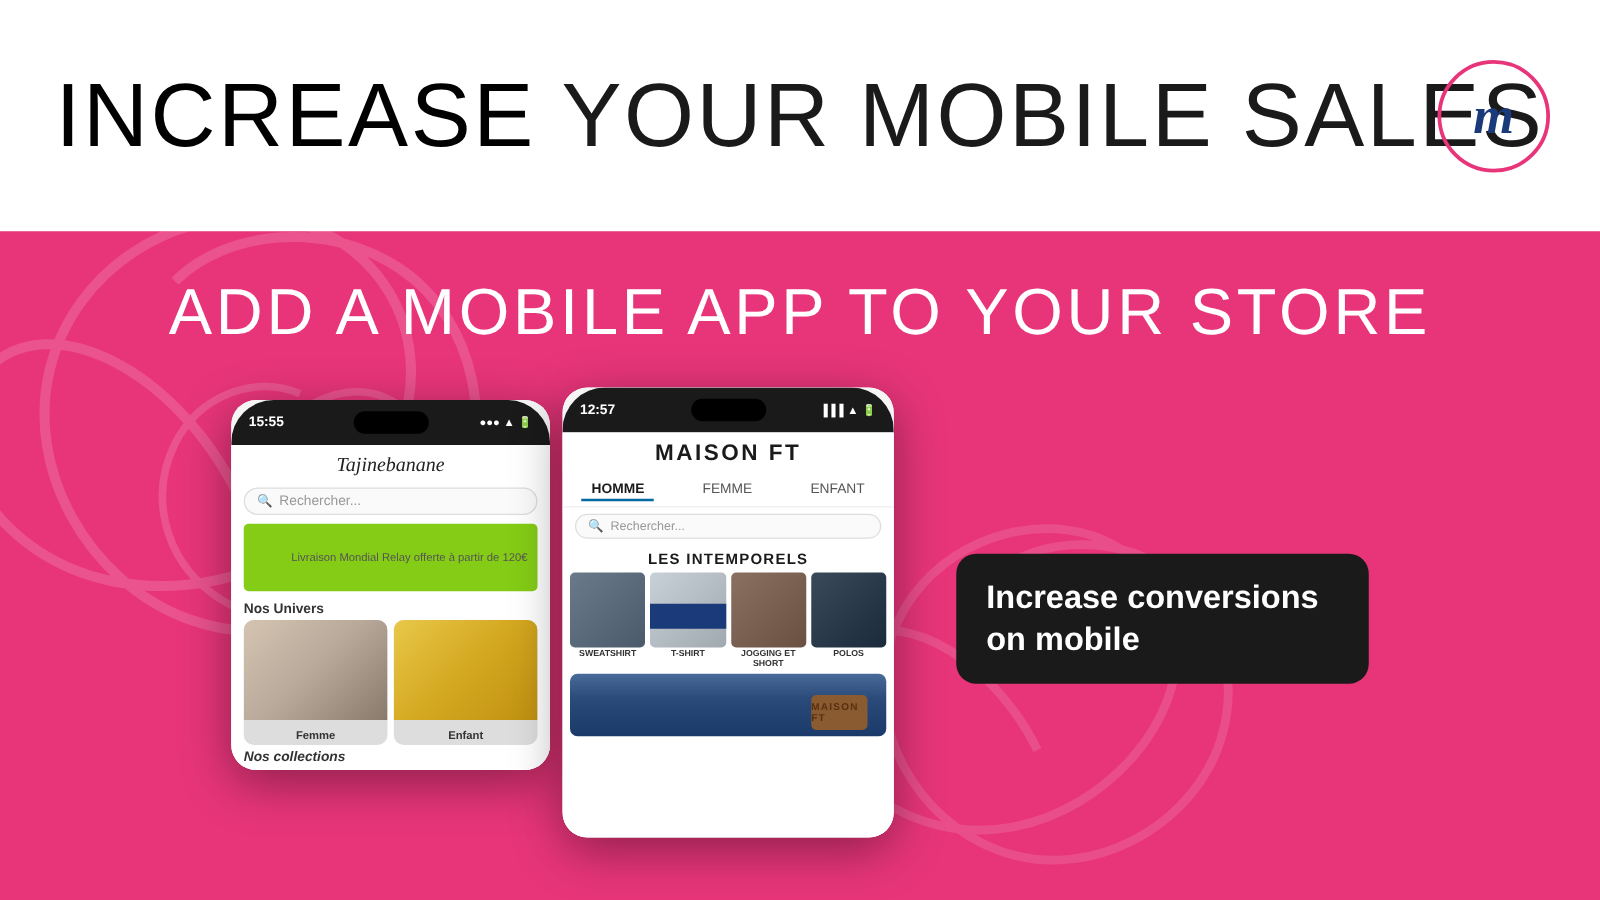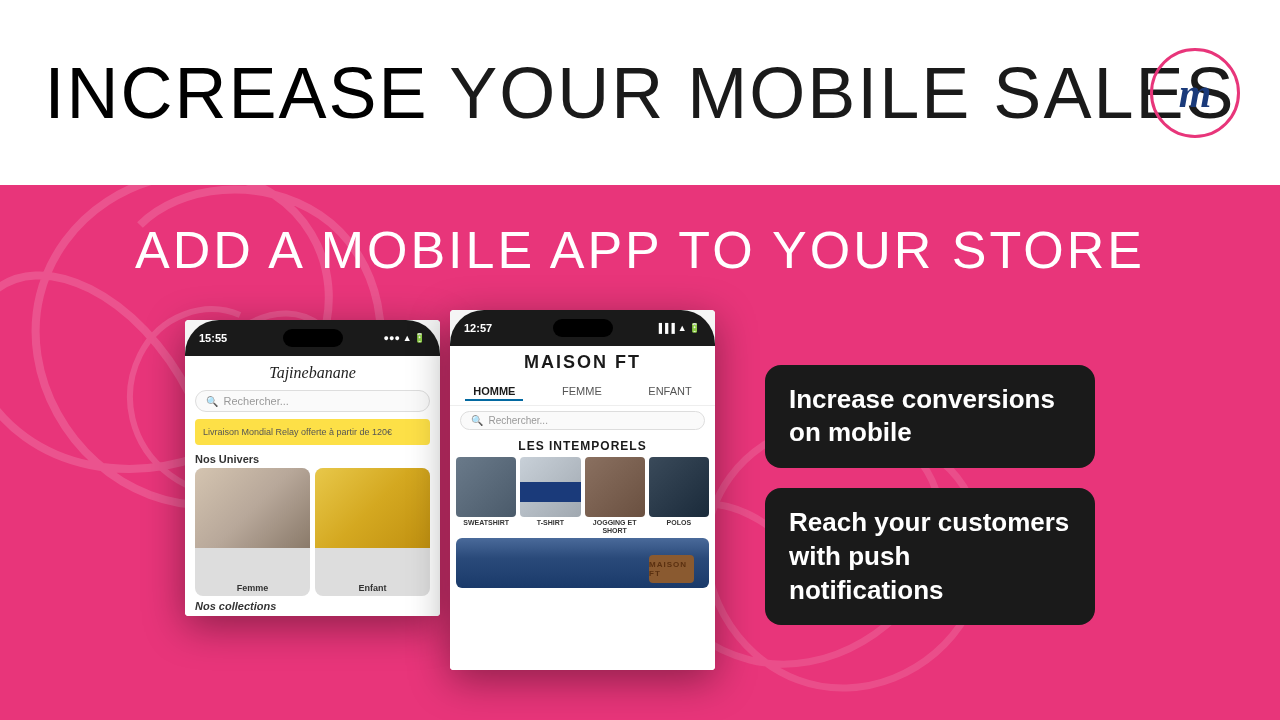--- a/index.html
+++ b/index.html
@@ -118,21 +118,21 @@
 
     
     .phones-area {
       display: flex;
       gap: 10px;
       align-items: flex-start;
     }
 
     .phone {
       background: #fff;
-      border-radius: 4px;
+      border-radius: 20px;
       overflow: hidden;
       box-shadow: 0 10px 40px rgba(0,0,0,0.4);
       position: relative;
     }
 
     .phone-left {
       width: 255px;
       height: 296px;
       margin-top: 10px;
     }
@@ -207,25 +207,25 @@
       align-items: center;
       gap: 5px;
       font-size: 11px;
       color: #999;
       background: #fafafa;
     }
 
     .search-icon-sm { font-size: 10px; }
 
     .banner-strip {
-      background: #fde047;
-      text-align: left;
+      background: #84cc16;
+      text-align: right;
       font-size: 9px;
       color: #555;
-      padding: 8px 8px;
+      padding: 22px 8px;
       margin: 3px 10px;
       border-radius: 4px;
     }
 
     .section-title {
       font-size: 11px;
       font-weight: bold;
       color: #333;
       padding: 5px 10px 3px;
     }
@@ -558,22 +558,19 @@
             </div>
           </div>
         </div>
 
       </div>
 
       <div class="features-area">
         <div class="feature-pill">
           <span>Increase conversions on mobile</span>
         </div>
-        <div class="feature-pill">
-          <span>Reach your customers with push notifications</span>
-        </div>
       </div>
 
     </div>
 
   </div>
 
 </div>
 
 </body></html>

